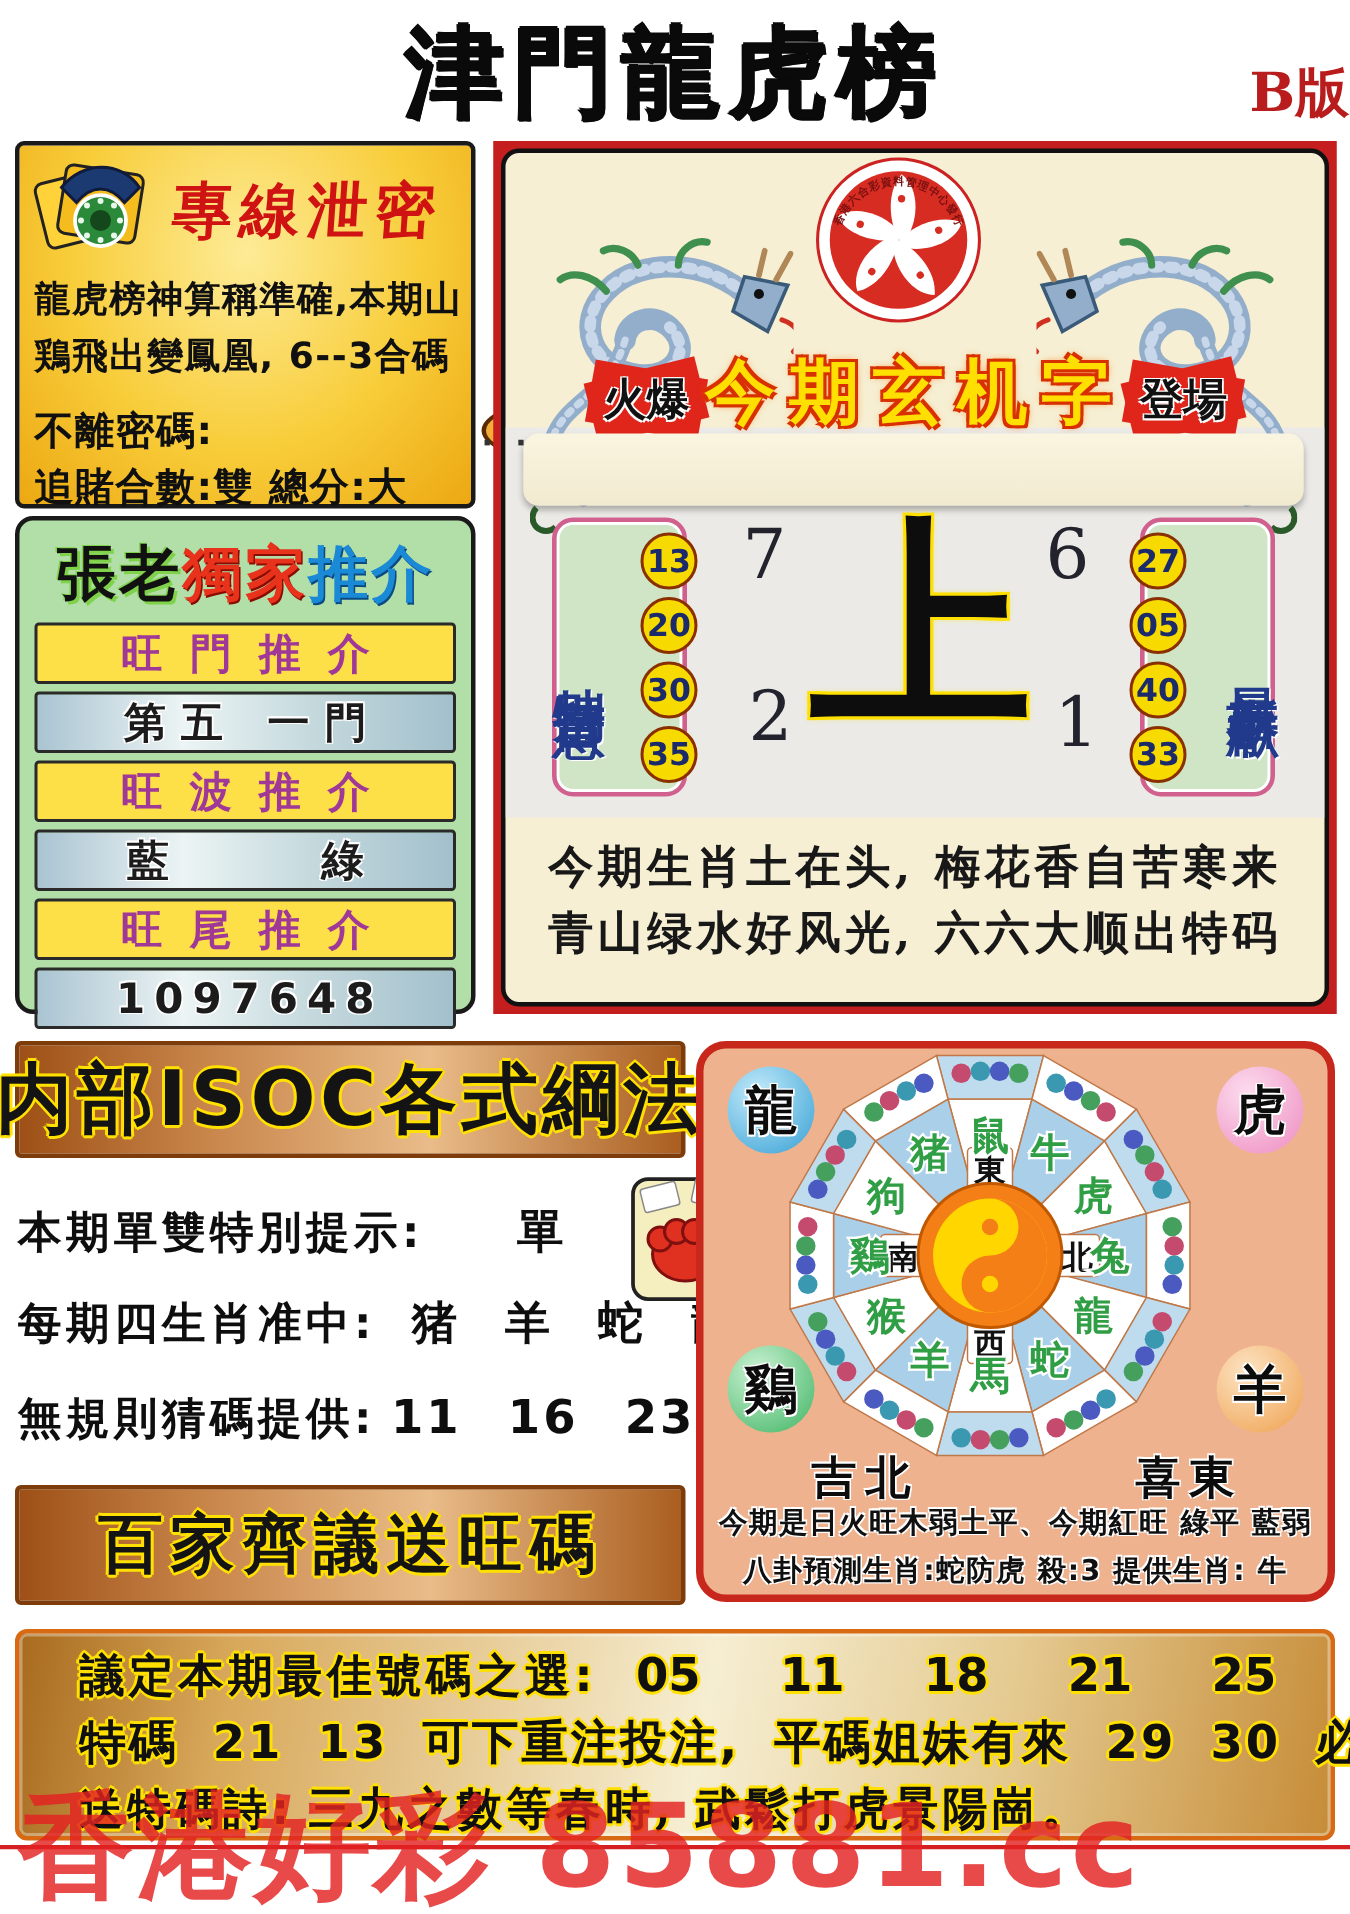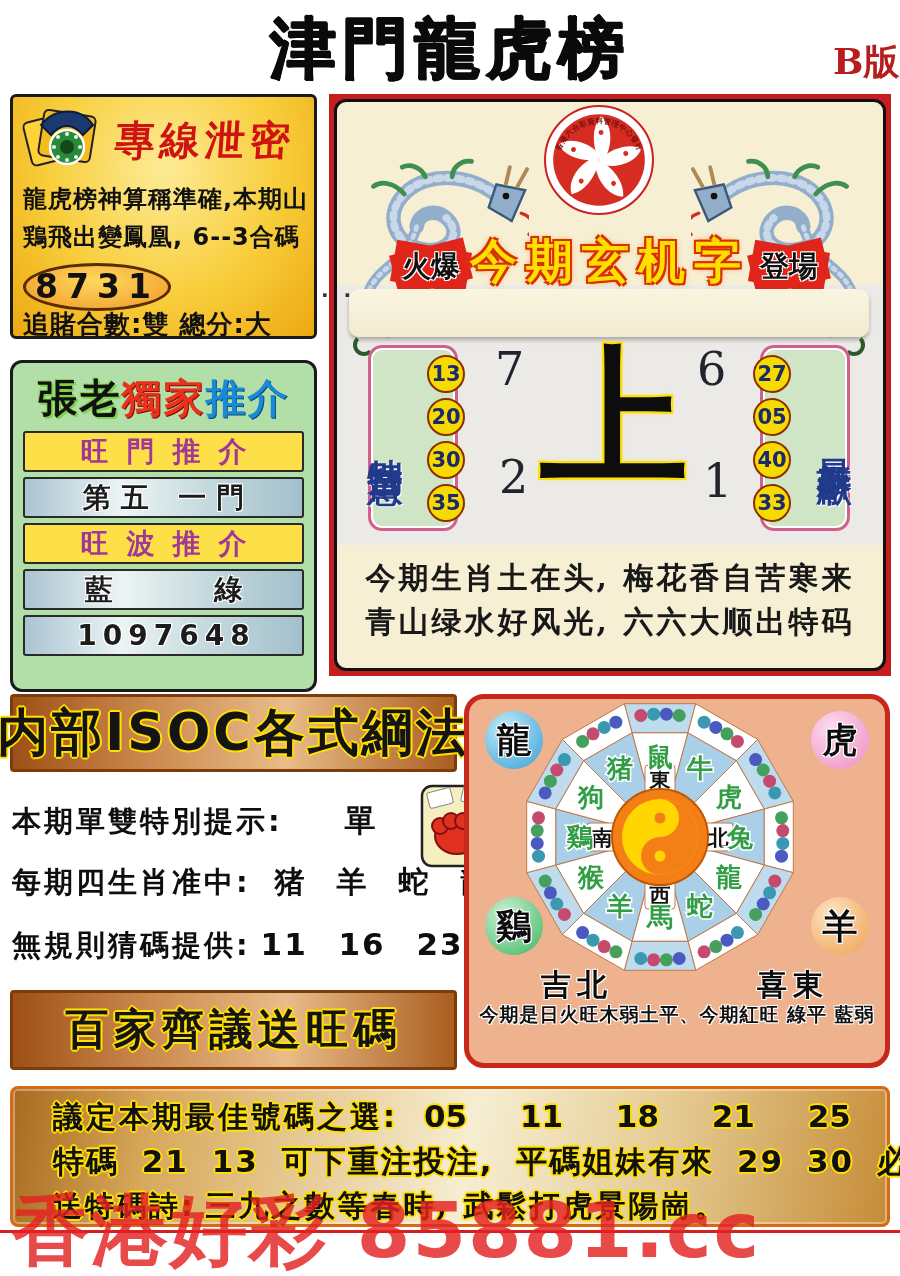--- a/index.html
+++ b/index.html
@@ -20,21 +20,21 @@
   
   #hotline { left:10px; top:94px; width:307px; height:245px; border:3px solid #1a1a1a; border-radius:6px;
     background:radial-gradient(ellipse at 50% 30%, #fdeb96 0%, #f8cd3a 55%, #eca812 100%); }
   #hotline-title { left:102px; top:16px; font-size:40px; font-weight:bold; color:#cf1212; letter-spacing:5px; transform:skewX(-4deg); }
   .hl-line { left:10px; width:288px; font-size:24px; font-weight:bold; color:#101010; letter-spacing:1px; white-space:nowrap; }
   #hl-row3 { left:10px; top:166px; display:flex; align-items:center; gap:10px; }
   #hl-code { display:inline-block; min-width:148px; text-align:center; font-size:33px; font-weight:bold; letter-spacing:8px;
     background:radial-gradient(ellipse at 50% 35%, #ffd85e, #f09a28); border:3px solid #5a2a00; border-radius:50%; padding:1px 8px 2px; }
 
   
-  #zhang { left:10px; top:360px; width:307px; height:332px; background:#b2dfa8; border:3px solid #1a1a1a; border-radius:12px; padding:6px 10px; }
+  #zhang { left:10px; top:344px; width:307px; height:332px; background:#b2dfa8; border:3px solid #1a1a1a; border-radius:12px; padding:6px 10px; }
   #zhang-header { text-align:center; font-size:40px; font-weight:900; letter-spacing:2px; margin-top:2px; white-space:nowrap; }
   #zhang-header .c1 { color:#111; text-shadow:2px 2px 0 #7fd24a,-1px -1px 0 #7fd24a; }
   #zhang-header .c2 { color:#e8321c; text-shadow:1px 1px 0 #8a0c00; }
   #zhang-header .c3 { color:#1b8ad6; text-shadow:1px 1px 0 #0a4a80; }
   .z-row { height:41px; margin-top:5px; border:2px solid #2a2a2a; border-radius:3px; display:flex; align-items:center; justify-content:center;
     font-size:28px; font-weight:bold; white-space:nowrap; }
   .z-label { background:#fde047; color:#a03898; letter-spacing:18px; text-indent:18px; }
   .z-value { background:linear-gradient(90deg,#aac4d2,#ecf4f4 35%,#c6dade 65%,#a2c0cc); color:#1c1c1c; letter-spacing:10px; text-indent:10px;
     text-shadow:-1px -1px 0 #fff,1px -1px 0 #fff,-1px 1px 0 #fff,1px 1px 0 #fff; }
 
@@ -145,33 +145,35 @@
             <circle cx="39" cy="56" r="2"></circle>
             <circle cx="35" cy="46" r="2"></circle>
             <circle cx="39" cy="36" r="2"></circle>
           </g>
       </g>
     </svg>
     <div id="hotline-title" class="abs b">專線泄密</div>
     <div class="abs hl-line" style="top:86px">龍虎榜神算稱準確,本期山</div>
     <div class="abs hl-line" style="top:124px">鶏飛出變鳳凰, 6--3合碼</div>
     <div id="hl-row3" class="abs">
+      <span class="hl-line" style="position:static;font-size:26px">不離密碼:</span>
       <span id="hl-code">8731</span>
     </div>
     <div class="abs hl-line" style="top:210px;font-size:26px">追賭合數:雙  總分:大</div>
   </div>
 
   <div id="zhang" class="abs">
     <div id="zhang-header">
       <span class="c1">張老</span><span class="c2">獨家</span><span class="c3">推介</span>
     </div>
     <div class="z-row z-label">旺門推介</div>
     <div class="z-row z-value">第五 一門</div>
     <div class="z-row z-label">旺波推介</div>
     <div class="z-row z-value" style="letter-spacing:46px;text-indent:46px">藍 綠</div>
+    <div class="z-row z-label">旺尾推介</div>
     <div class="z-row z-value" style="letter-spacing:6px;text-indent:6px">1097648</div>
   </div>
 
   <div id="main-outer" class="abs">
     <div id="main-box">
       <div id="main-gray" class="abs"></div>
 
       <svg class="abs dragon" id="dragon-left" viewBox="0 0 200 200">
         <g fill="none" stroke-linecap="round">
           <path d="M176,60 C150,26 94,22 70,48 C48,70 60,102 92,106 C118,109 130,88 114,73 C103,63 85,67 83,82" stroke="#93aecb" stroke-width="15"></path>
@@ -425,20 +427,21 @@
         <text x="81" y="199">猴</text>
         <text x="70" y="159">鷄</text>
         <text x="81" y="119">狗</text>
         <text x="110" y="90">猪</text>
       </g>
     </svg>
 
     <div id="luck-left" class="luck">吉北</div>
     <div id="luck-right" class="luck">喜東</div>
     <div id="wl1" class="wheel-line">今期是日火旺木弱土平、今期紅旺 綠平 藍弱</div>
+    <div id="wl2" class="wheel-line">八卦預測生肖:蛇防虎 殺:3  提供生肖: 牛</div>
   </div>
 
   <div id="best-box" class="abs">
     <div id="best-l1" class="best-line yglow">
       <span class="lab">議定本期最佳號碼之選:</span>
       <span class="val">05 11 18 21 25 36</span>
     </div>
     <div id="best-l2" class="best-line yglow">特碼 21  13 可下重注投注, 平碼姐妹有來 29  30 必跟!</div>
     <div id="best-l3" class="best-line yglow">
       <span class="lab">送特碼詩:</span>

